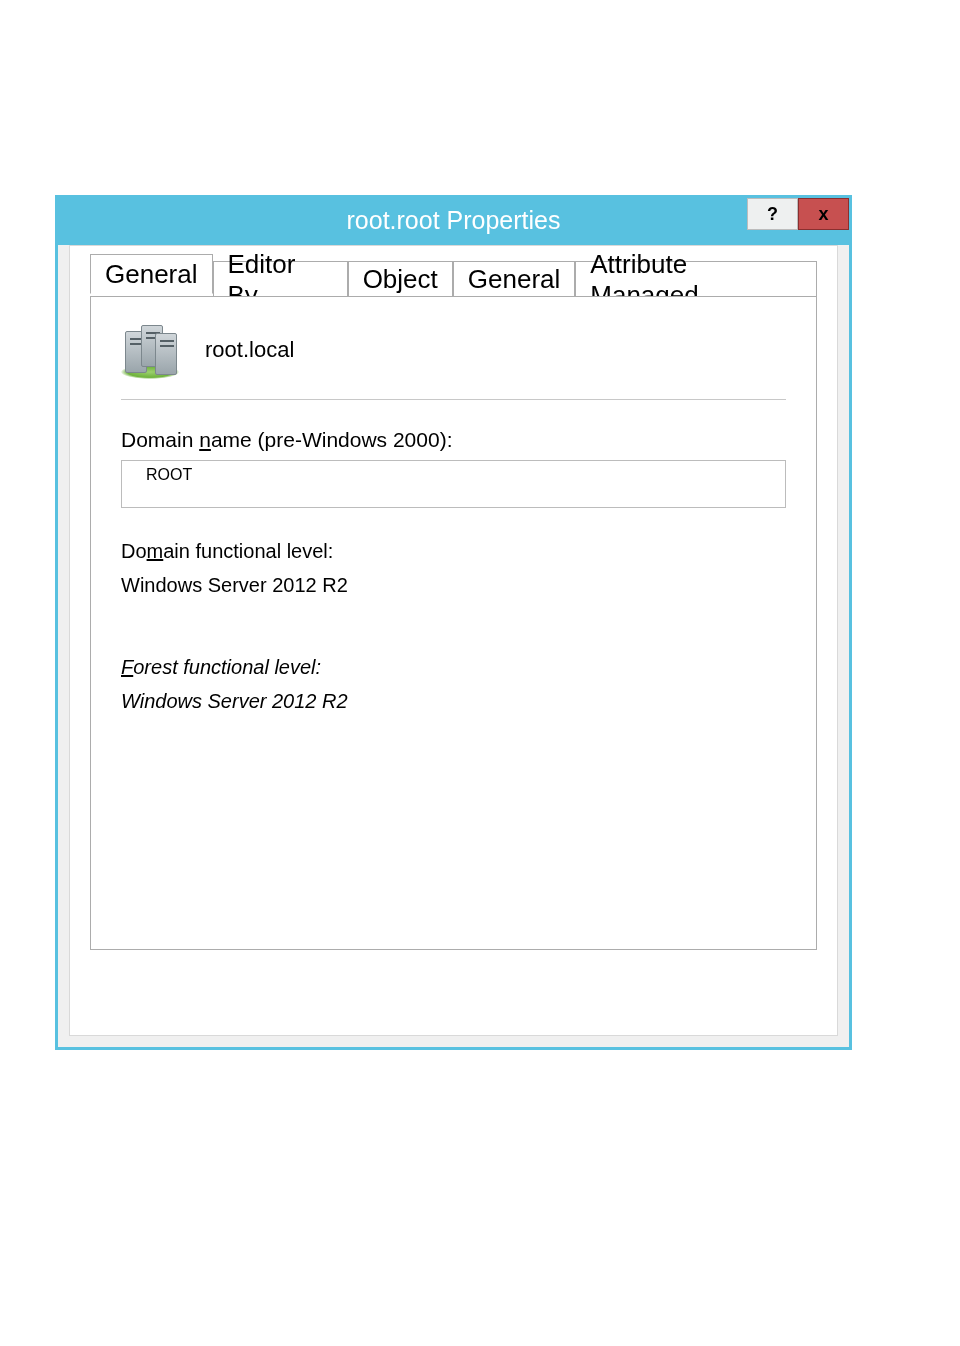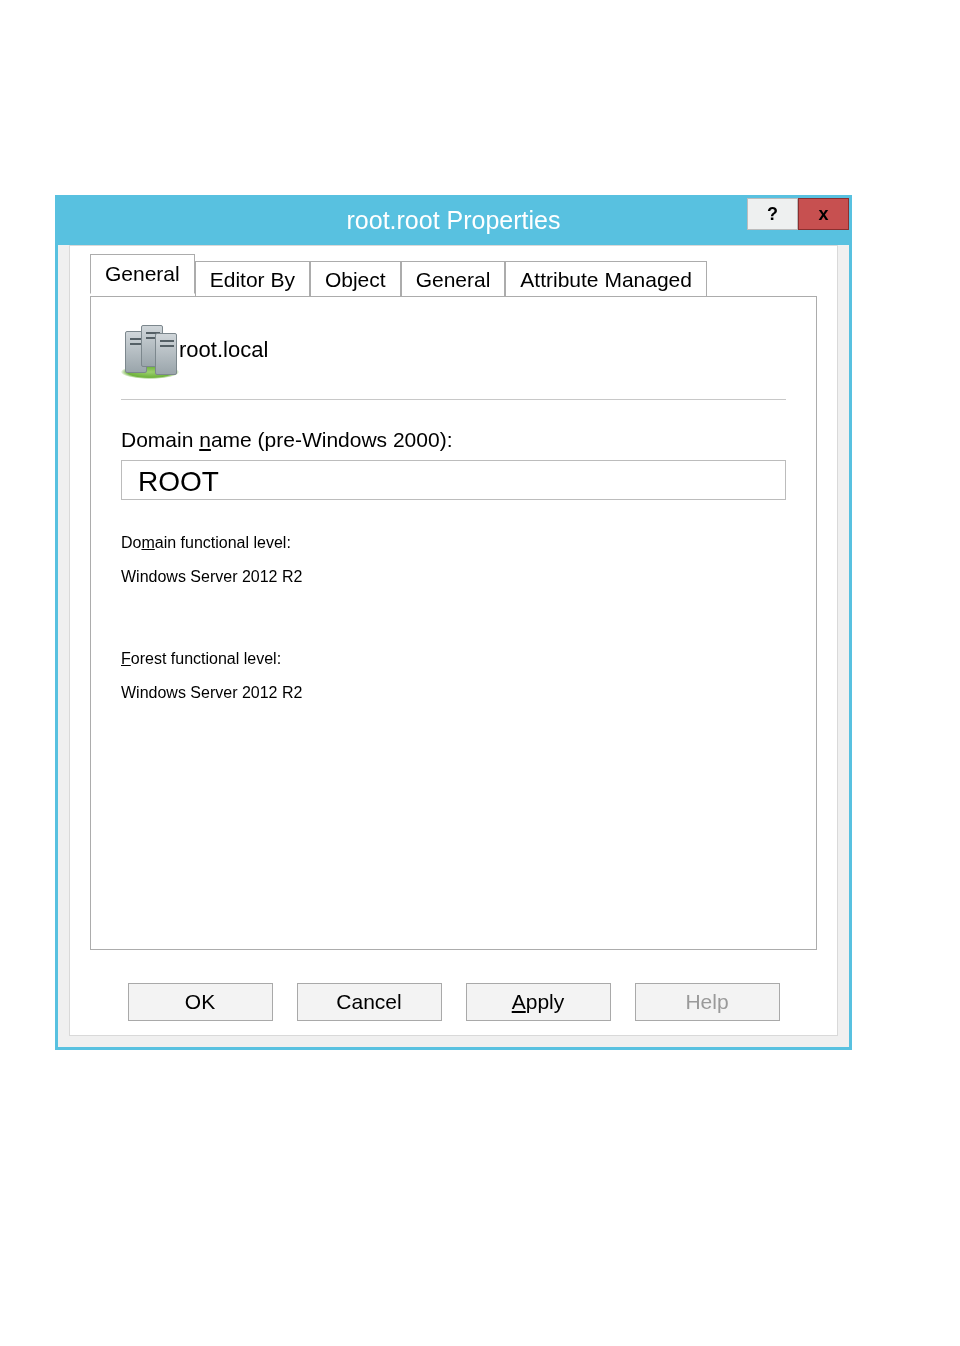--- a/index.html
+++ b/index.html
@@ -26,42 +26,42 @@
   .titlebtn.close{background:#c75050;border:1px solid #8a2f2f;}
   .titlebtn.close span{font-weight:700;}
   .frame{
     position:absolute;left:11px;right:11px;top:47px;bottom:11px;background:#ffffff;
     border:1px solid #d9d9d9;
   }
   .tabs{
     position:absolute;left:20px;top:12px;right:20px;height:38px;display:flex;align-items:flex-end;
   }
   .tab{
-    padding:6px 14px 6px 14px;font-size:21px;color:#000;background:#ffffff;border:1px solid #acacac;
+    padding:6px 14px 6px 14px;font-size:26px;color:#000;background:#ffffff;border:1px solid #acacac;
     border-bottom:none;margin-right:0;position:relative;top:1px;height:36px;display:flex;align-items:center;
   }
   .tab.active{
     background:#ffffff;border-bottom:1px solid #ffffff;font-weight:400;
     top:-2px;height:40px;
   }
   .tabpage{
     position:absolute;left:20px;right:20px;top:50px;bottom:85px;border:1px solid #acacac;background:#ffffff;
     padding:24px 30px 10px 30px;
   }
-  .headrow{display:flex;align-items:center;margin-bottom:20px;}
+  .headrow{display:flex;align-items:center;gap:26px;margin-bottom:20px;}
   .dname{font-size:22px;}
   .sep{border-top:1px solid #c8c8c8;width:100%;margin:6px 0 28px 0;}
   .lbl{font-size:21px;margin-bottom:8px;}
   .lbl .ul{text-decoration:underline;}
   .field{
-    width:100%;height:40px;border:1px solid #bcbcbc;background:#ffffff;padding:5px 16px;font-size:28px;
+    width:100%;height:48px;border:1px solid #bcbcbc;background:#ffffff;padding:5px 24px;font-size:16px;
   }
   .field.readonly{color:#000;}
   .block{margin-bottom:26px;}
-  .plain{font-size:16px;line-height:34px;}
+  .plain{font-size:20px;line-height:34px;}
   .buttons{
     position:absolute;left:0;right:0;bottom:14px;display:flex;gap:24px;justify-content:center;
   }
   .btn{
     width:145px;height:38px;border:1px solid #a9a9a9;background:#f3f3f3;font-size:21px;
     display:flex;align-items:center;justify-content:center;color:#000;
   }
   .btn.disabled{color:#9a9a9a;}
   .ul{text-decoration:underline;}
   
@@ -136,31 +136,22 @@
         <div class="lbl">Domain <span class="ul">n</span>ame (pre-Windows 2000):</div>
         <div class="field readonly">ROOT</div>
       </div>
 
 
       <div class="block">
         <div class="plain">Do<span class="ul">m</span>ain functional level:</div>
         <div class="plain">Windows Server 2012 R2</div>
       </div>
 
-      <div class="block" style="margin-top:48px;">
+      <div class="block" style="margin-top:48px;font-style:italic;">
         <div class="plain"><span class="ul">F</span>orest functional level:</div>
         <div class="plain">Windows Server 2012 R2</div>
       </div>
 
     </div>
 
-    <div class="buttons">
-      <div class="btn">OK</div>
-      <div class="btn">Cancel</div>
-      <div class="btn">
-          <span class="ul">A</span>
-          <span>pply</span>
-        </div>
-      <div class="btn disabled">Help</div>
-    </div>
 
   </div>
 </div>
 
 </body></html>

